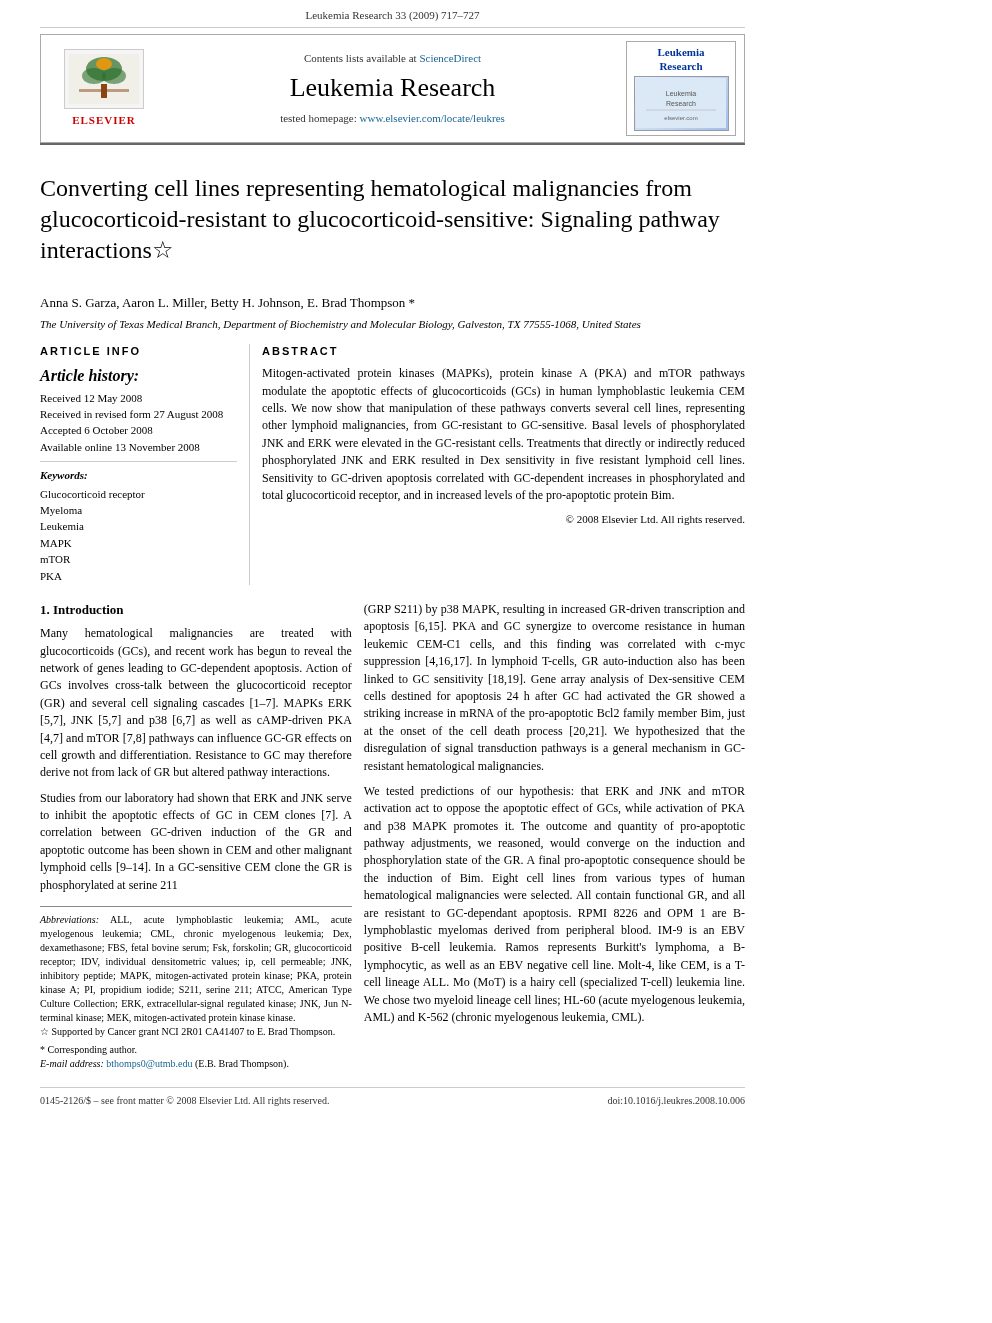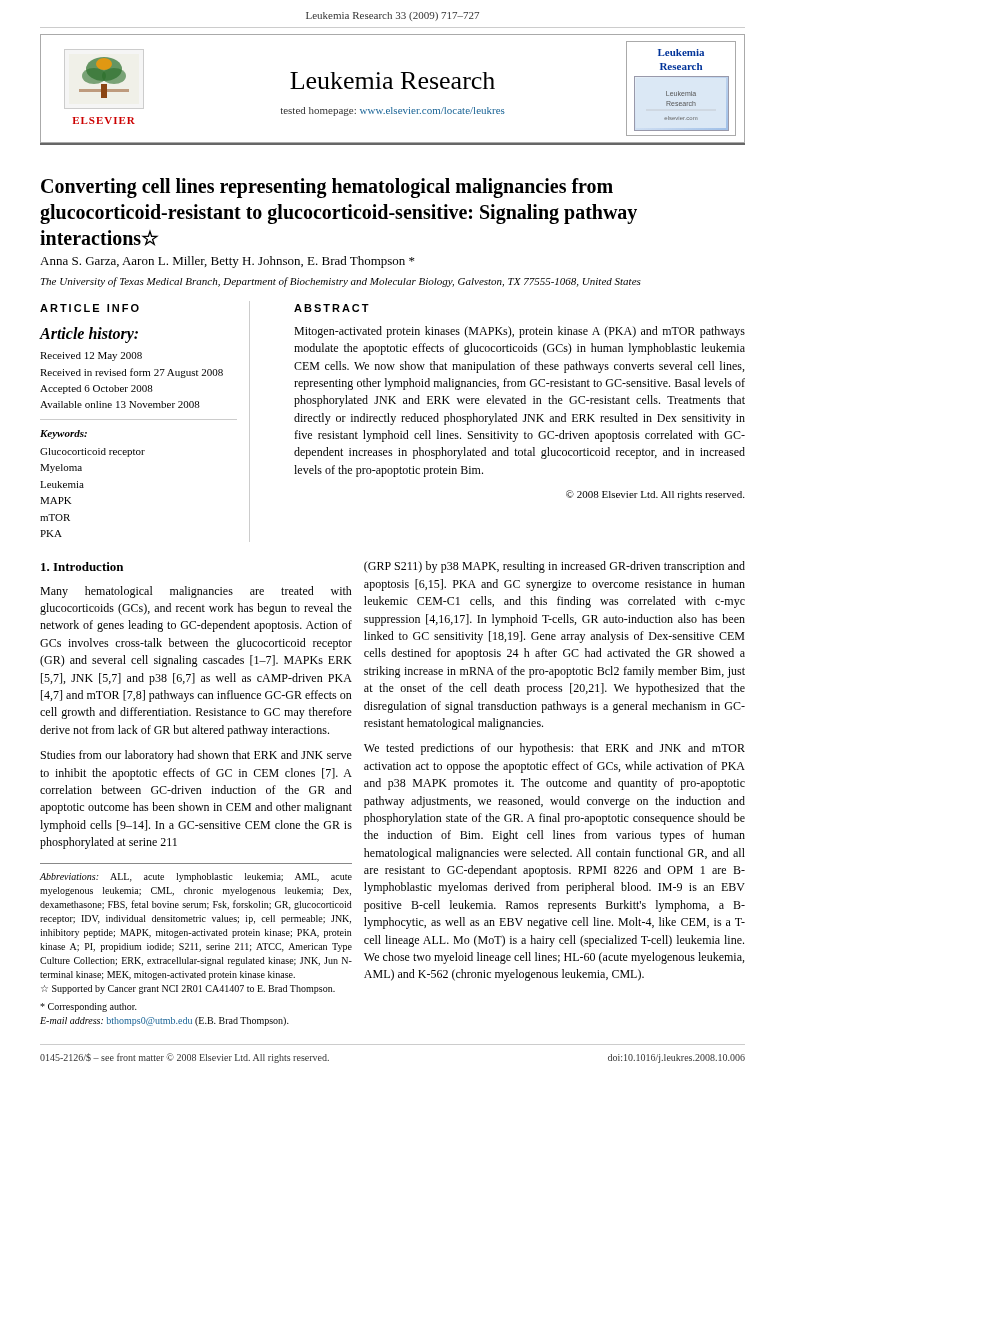--- a/index.html
+++ b/index.html
@@ -120,25 +120,25 @@
       justify-content: center;
       margin-top: 3px;
       font-size: 8px;
       color: #555;
     }
     
     .article-section {
       padding: 16px 0 0 0;
     }
     .article-title {
-      font-size: 20px;
-      font-weight: bold;
+      font-size: 24px;
+      font-weight: normal;
       color: #000;
       line-height: 1.3;
-      margin-bottom: 1px;
+      margin-bottom: 28px;
     }
     .authors {
       font-size: 13px;
       color: #000;
       margin-bottom: 4px;
     }
     .affiliation {
       font-size: 11px;
       font-style: italic;
       color: #000;
@@ -151,21 +151,20 @@
       margin-top: 10px;
     }
     .left-col {
       width: 210px;
       flex-shrink: 0;
       border-right: 1px solid #ccc;
       padding-right: 12px;
     }
     .right-col {
       flex: 1;
-      margin-left: 32px;
     }
     .section-heading {
       font-size: 11px;
       font-weight: bold;
       letter-spacing: 2px;
       color: #000;
       margin-bottom: 6px;
       font-family: Arial, sans-serif;
     }
     .article-info-label {
@@ -293,20 +292,24 @@
           <ellipse cx="45" cy="22" rx="12" ry="8" fill="#2a6e2a" opacity="0.6"></ellipse>
           <rect x="32" y="30" width="6" height="14" fill="#8B4513"></rect>
           <rect x="10" y="35" width="50" height="3" fill="#8B4513" opacity="0.5"></rect>
           <ellipse cx="35" cy="10" rx="8" ry="6" fill="#ff9900" opacity="0.8"></ellipse>
         </svg>
       </div>
       <div class="elsevier-text">ELSEVIER</div>
     </div>
 
     <div class="journal-center">
+      <div class="contents-line">
+        <span>Contents lists available at</span>
+        <a href="#" class="science-direct-link">ScienceDirect</a>
+      </div>
       <div class="journal-title-main">Leukemia Research</div>
       <div class="journal-homepage">
         <span>tested homepage:</span>
         <a href="#" class="inline-link">www.elsevier.com/locate/leukres</a>
       </div>
     </div>
 
     <div class="right-logo-box">
       <div class="right-logo-title">
         Leukemia<br>Research

